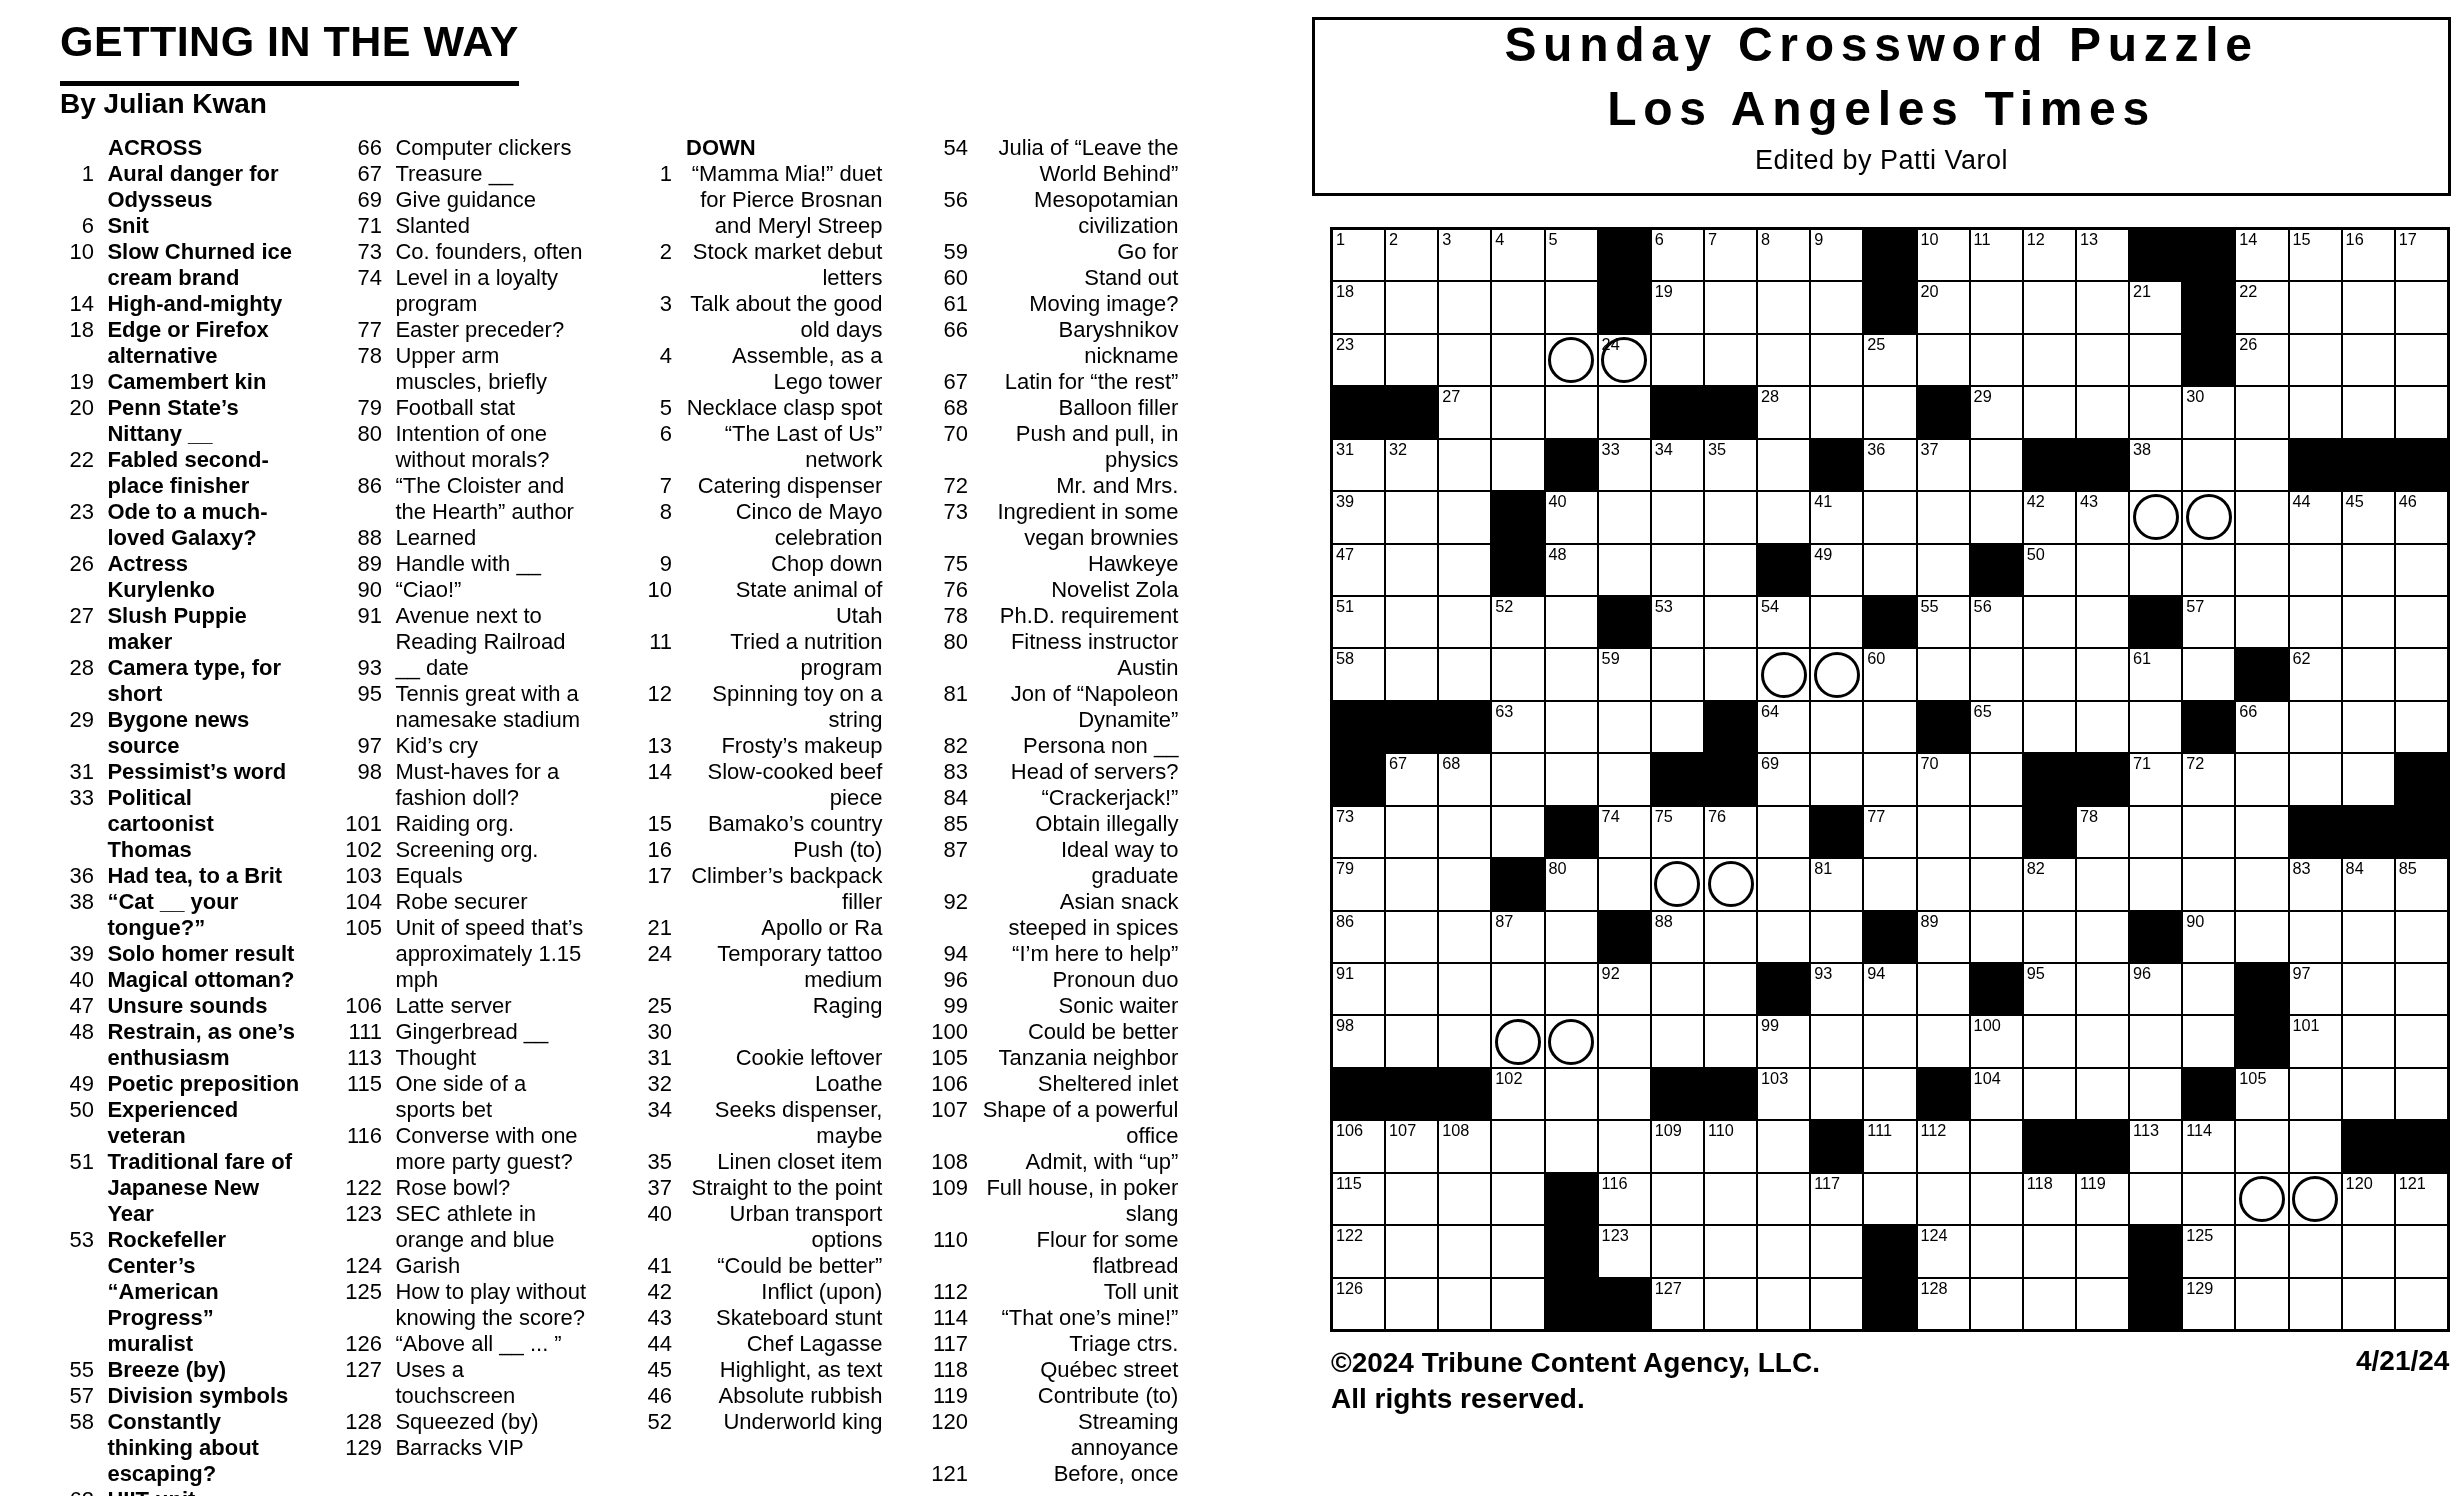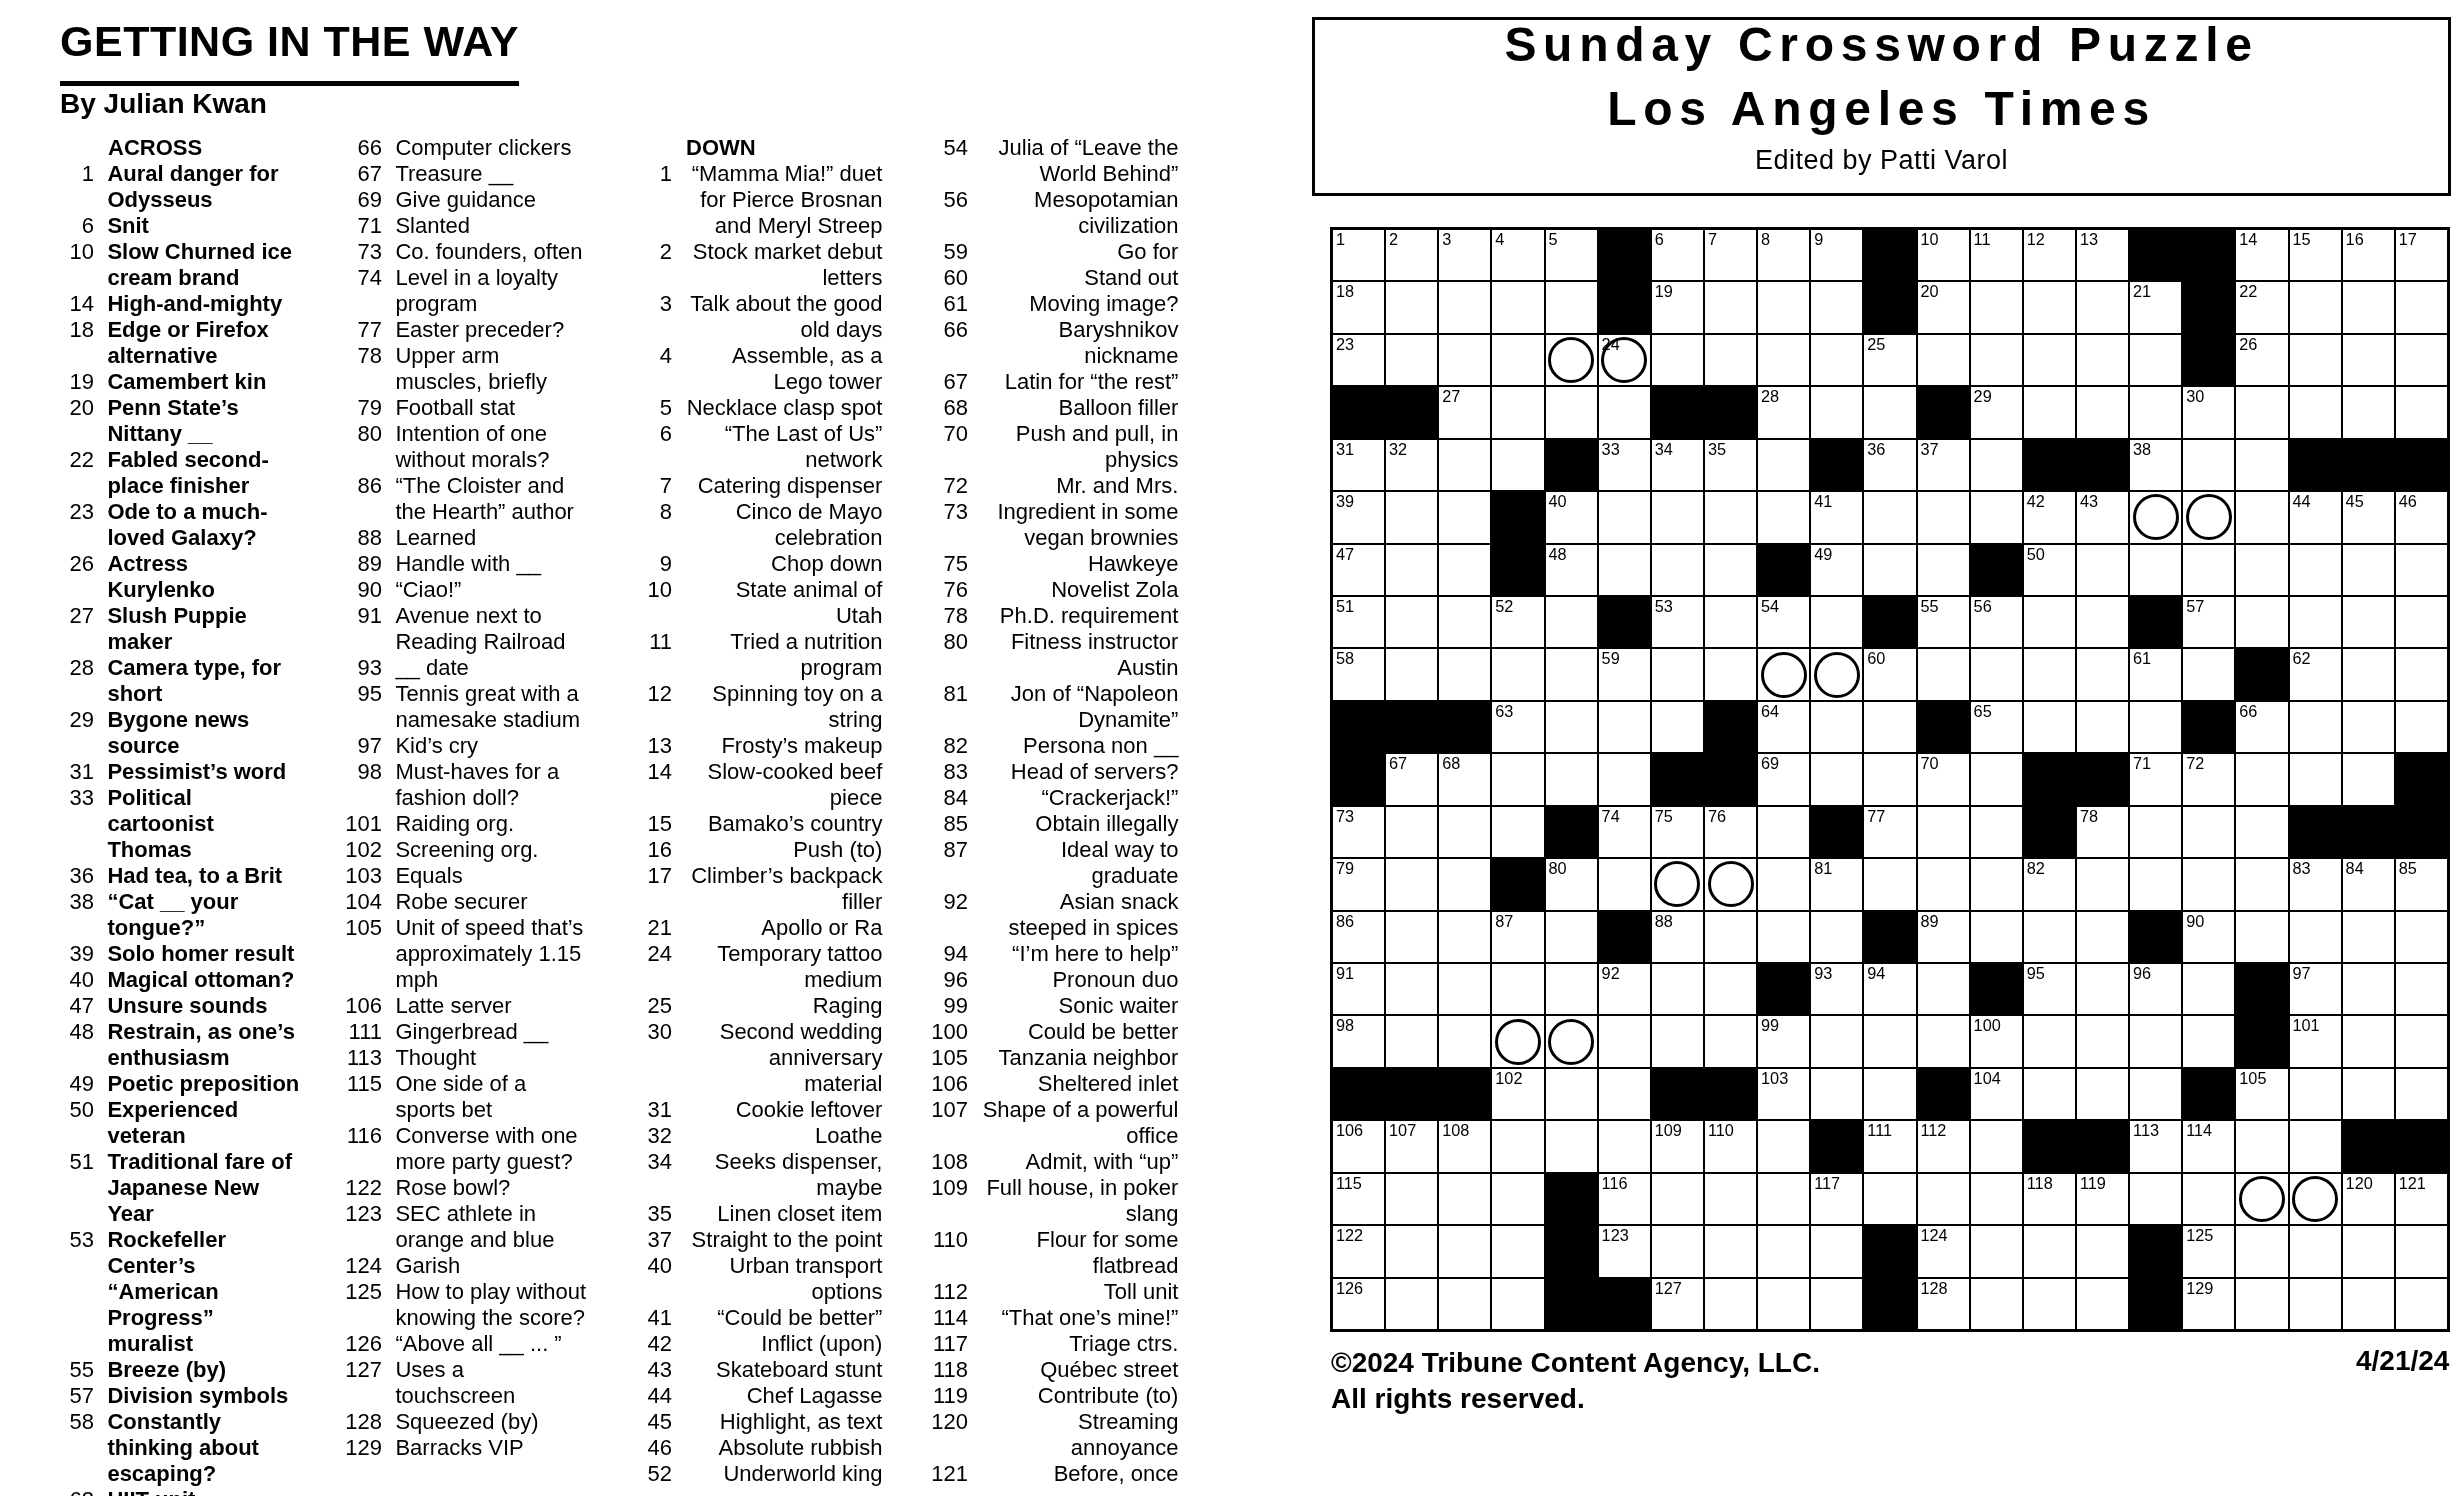--- a/index.html
+++ b/index.html
@@ -426,21 +426,20 @@
     <div class="clue">
       <span class="cnum">24</span>
       <span class="ctxt">Temporary tattoo medium</span>
     </div>
     <div class="clue">
       <span class="cnum">25</span>
       <span class="ctxt">Raging</span>
     </div>
     <div class="clue">
       <span class="cnum">30</span>
-      <span class="ctxt">Second wedding anniversary material</span>
     </div>
     <div class="clue">
       <span class="cnum">31</span>
       <span class="ctxt">Cookie leftover</span>
     </div>
     <div class="clue">
       <span class="cnum">32</span>
       <span class="ctxt">Loathe</span>
     </div>
     <div class="clue">

